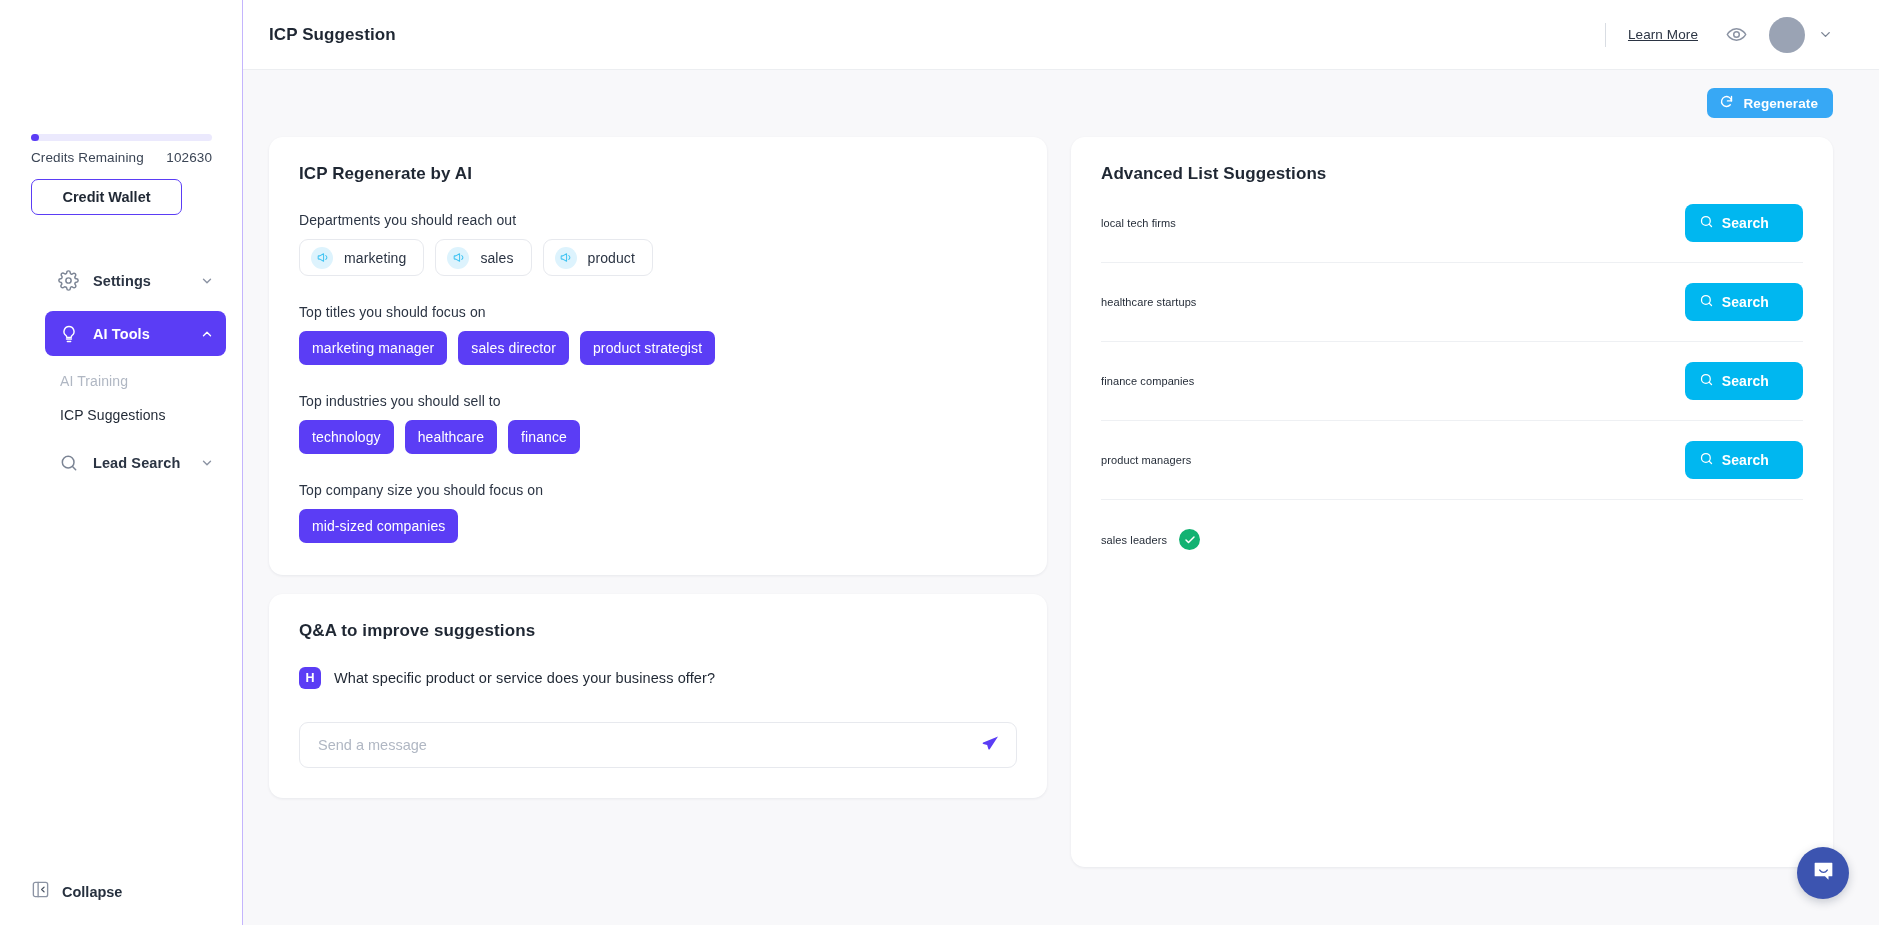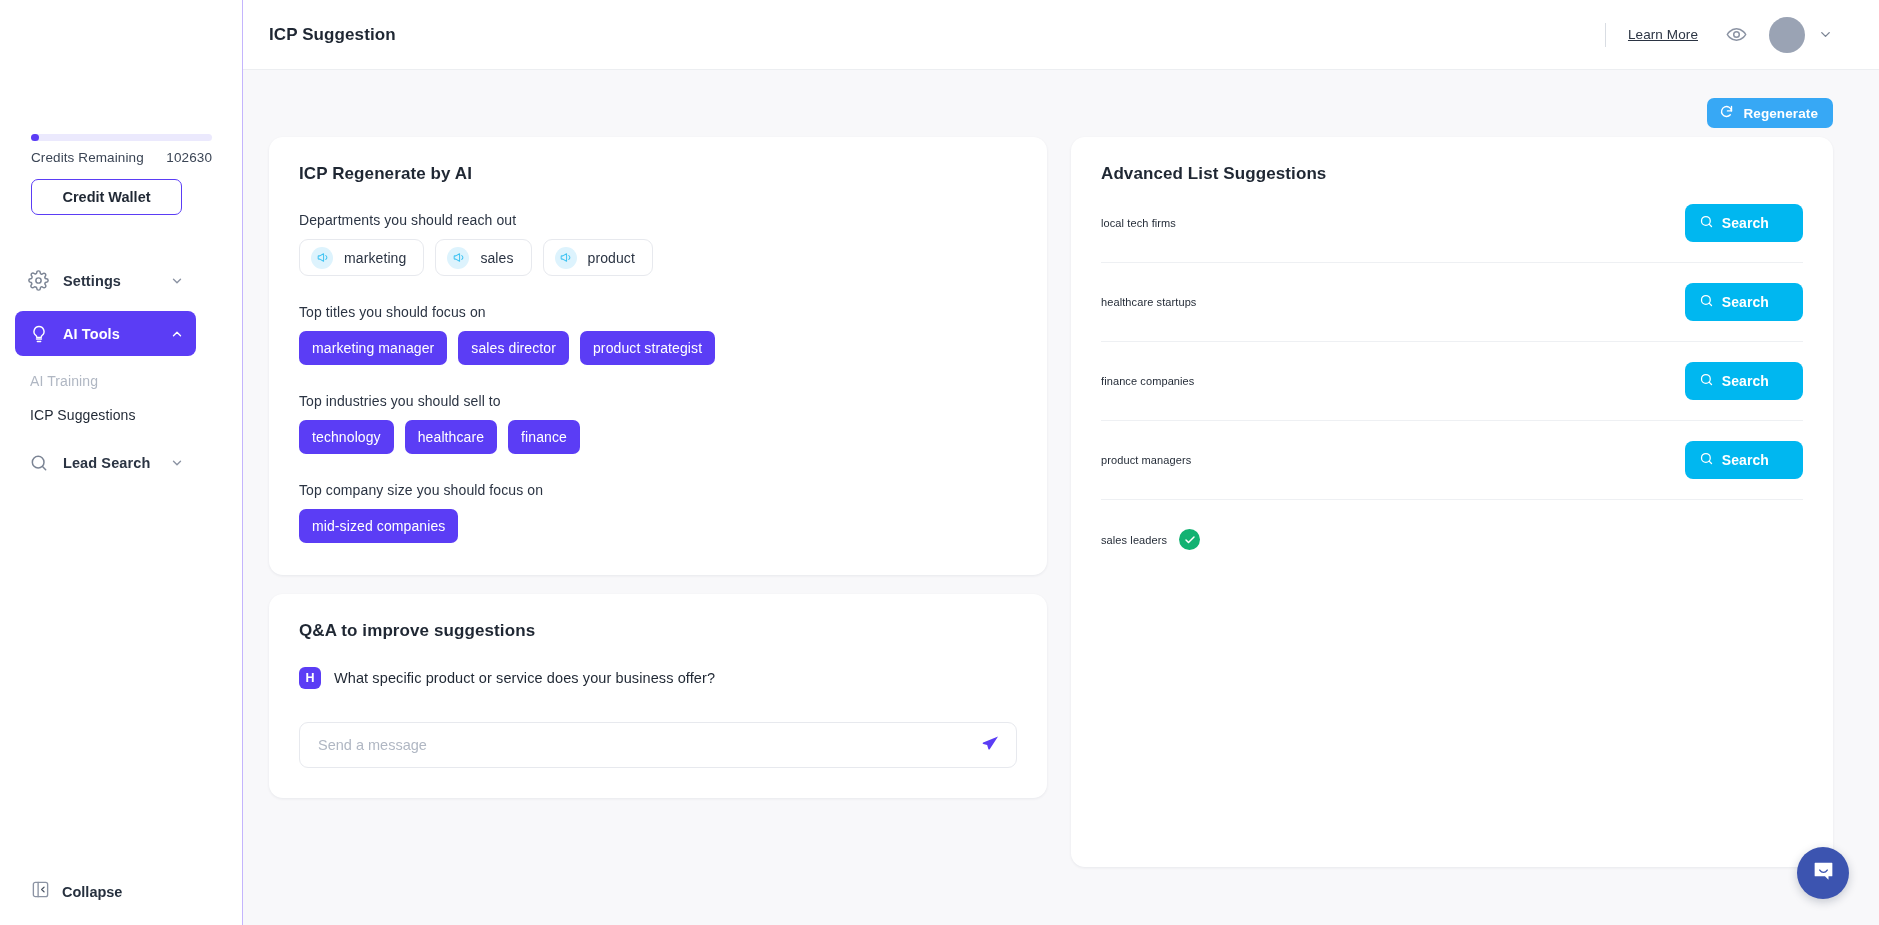--- a/index.html
+++ b/index.html
@@ -37,21 +37,21 @@
   .credit-wallet-btn {
     margin-top: 14px; width: 151px; height: 36px;
     border: 1px solid #5b3df5; border-radius: 7px;
     background: #fff; color: #1f2733;
     font-size: 14.5px; font-weight: bold;
     font-family: "Liberation Sans", sans-serif;
     cursor: pointer;
     display: flex; align-items: center; justify-content: center;
   }
 
-  .nav { position: absolute; top: 258px; left: 15px; width: 181px; }
+  .nav { position: absolute; top: 258px; left: 45px; width: 181px; }
   .nav-item {
     display: flex; align-items: center;
     height: 45px; border-radius: 9px; padding: 0 12px;
     cursor: pointer; color: #2b3443;
   }
   .nav-item .nav-ico { width: 23px; height: 23px; display: flex; align-items: center; justify-content: center; flex: 0 0 23px; }
   .nav-item .nav-label { flex: 1; margin-left: 13px; font-size: 14.5px; font-weight: bold; letter-spacing: .1px; }
   .nav-item .nav-chev { width: 14px; height: 14px; display: flex; align-items: center; justify-content: center; }
   .nav-item.active { background: #5b3df5; color: #ffffff; border-radius: 8px; }
   .nav-spacer { height: 8px; }
@@ -82,21 +82,21 @@
     font-size: 13.5px; color: #2b3443; text-decoration: underline; cursor: pointer;
     letter-spacing: .1px; margin-right: 28px;
   }
   .eye-btn { cursor: pointer; display: flex; align-items: center; margin-right: 22px; }
   .avatar {
     width: 36px; height: 36px; border-radius: 50%; background: #9aa3b4; cursor: pointer;
   }
   .avatar-chev { margin-left: 13px; cursor: pointer; display: flex; align-items: center; }
 
   .content { flex: 1; padding: 18px 46px 0 26px; overflow: hidden; position: relative; }
-  .toolbar { display: flex; justify-content: flex-end; height: 40px; align-items: flex-end; }
+  .toolbar { display: flex; justify-content: flex-end; height: 40px; }
   .regenerate-btn {
     height: 30px; padding: 0 15px 0 12px; border: none; border-radius: 7px;
     background: #37a8f5; color: #fff; font-size: 13.5px; font-weight: bold;
     font-family: "Liberation Sans", sans-serif;
     display: flex; align-items: center; gap: 9px; cursor: pointer;
     letter-spacing: .1px;
   }
 
   .columns { display: flex; gap: 24px; margin-top: 9px; align-items: flex-start; }
   .col-left { width: 778px; flex: 0 0 778px; }

